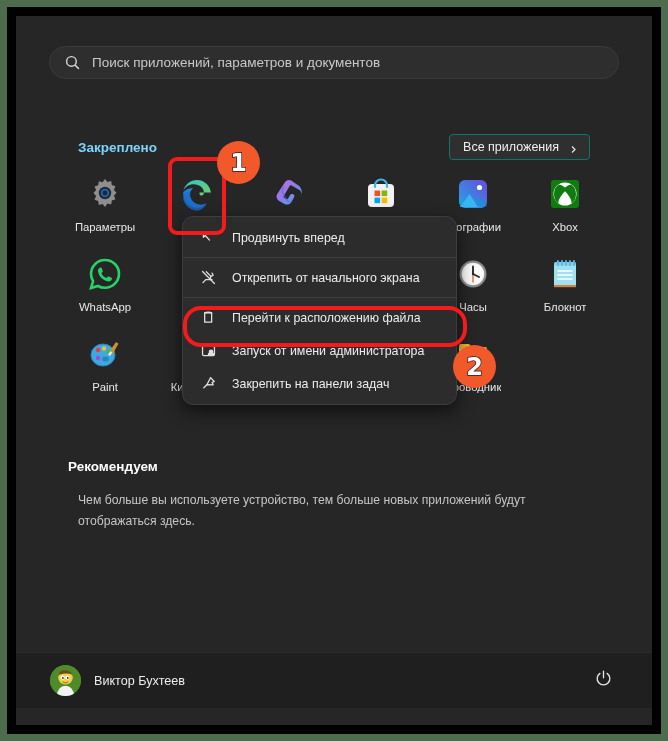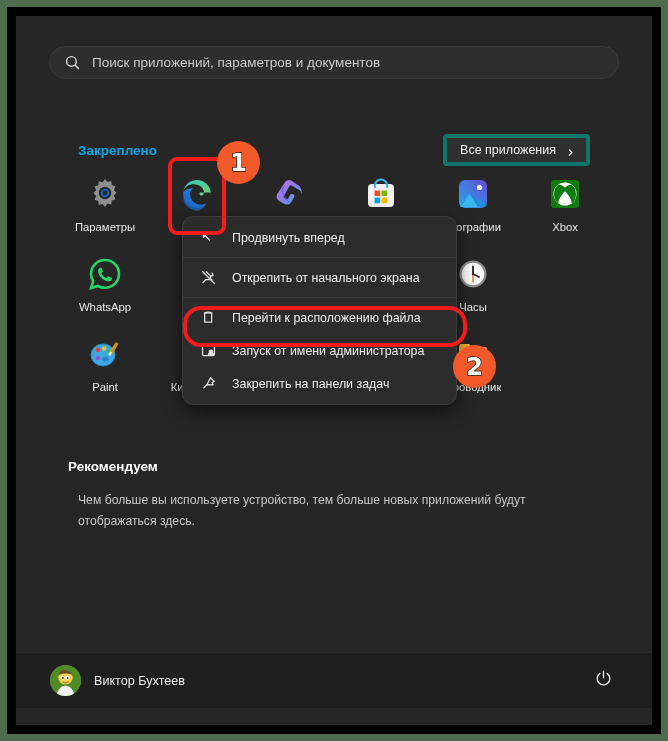--- a/index.html
+++ b/index.html
@@ -50,28 +50,28 @@
   }
 
   
   .section-head {
     position: absolute;
     left: 62px; top: 118px;
     width: 512px;
     display: flex; align-items: center; justify-content: space-between;
   }
   .section-title {
-    color: #0ea5e9;
+    color: #7dd3fc;
     font-size: 13.5px;
     font-weight: bold;
   }
   .allapps-btn {
     display: flex; align-items: center; gap: 10px;
     background: #2f2f2f;
-    border: 4px solid #0f766e;
+    border: 1px solid #0f766e;
     border-radius: 4px;
     padding: 5px 11px 5px 13px;
     color: #f0f0f0;
     font-size: 12.5px;
     cursor: default;
   }
   .chev { width: 9px; height: 9px; }
 
   
   #appgrid {
@@ -368,20 +368,42 @@
                 <circle cx="18" cy="18" r="13.5" fill="#8a8a8a"></circle>
       <circle cx="18" cy="18" r="11.3" fill="#f2f2f2"></circle>
       <circle cx="18" cy="18" r="10" fill="#fbfbfb"></circle>
       <line x1="18" y1="18" x2="18" y2="10.5" stroke="#2b2b2b" stroke-width="1.9" stroke-linecap="round"></line>
       <line x1="18" y1="18" x2="24" y2="21" stroke="#2b2b2b" stroke-width="1.9" stroke-linecap="round"></line>
       <line x1="18" y1="18" x2="18" y2="26" stroke="#e8651d" stroke-width="1.3" stroke-linecap="round"></line>
       <circle cx="18" cy="18" r="1.2" fill="#2b2b2b"></circle>
               </svg>
             </div>
             <div class="app-lbl">Часы</div>
+          </div>
+          <div class="app-cell">
+            <div class="app-ico">
+              <svg viewBox="0 0 36 36" width="36" height="36">
+                <rect x="7" y="6" width="22" height="25" rx="1.5" fill="#7fd3ef"></rect>
+      <rect x="7" y="9.5" width="22" height="20" fill="#9fe0f3"></rect>
+      <g stroke="#ffffff" stroke-width="1.6" stroke-linecap="round">
+                  <line x1="11" y1="15" x2="25" y2="15"></line>
+                  <line x1="11" y1="19" x2="25" y2="19"></line>
+                  <line x1="11" y1="23" x2="25" y2="23"></line>
+                </g>
+      <g fill="#5bb8dd">
+                  <rect x="10" y="4" width="1.9" height="6" rx=".9"></rect>
+                  <rect x="14" y="4" width="1.9" height="6" rx=".9"></rect>
+                  <rect x="18" y="4" width="1.9" height="6" rx=".9"></rect>
+                  <rect x="22" y="4" width="1.9" height="6" rx=".9"></rect>
+                  <rect x="26" y="4" width="1.9" height="6" rx=".9"></rect>
+                </g>
+      <rect x="7" y="29" width="22" height="2.2" fill="#d8803a"></rect>
+              </svg>
+            </div>
+            <div class="app-lbl">Блокнот</div>
           </div>
         </div>
         <div class="app-row">
           <div class="app-cell">
             <div class="app-ico">
               <svg viewBox="0 0 36 36" width="36" height="36">
                 <ellipse cx="16" cy="19" rx="12" ry="11" fill="#3ea8e0"></ellipse>
       <ellipse cx="16" cy="19" rx="12" ry="11" fill="none" stroke="#2a86bb" stroke-width="1"></ellipse>
       <circle cx="11" cy="14" r="2.2" fill="#e83b3b"></circle>
       <circle cx="17" cy="12.5" r="2.2" fill="#f2c02a"></circle>

